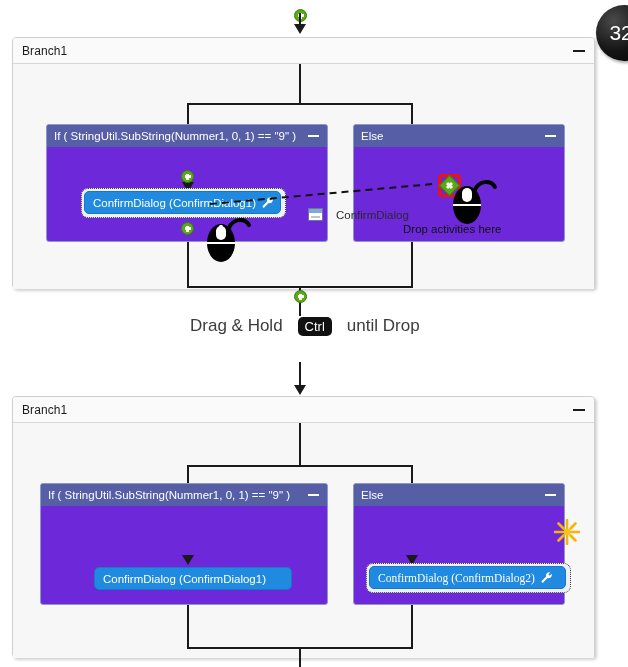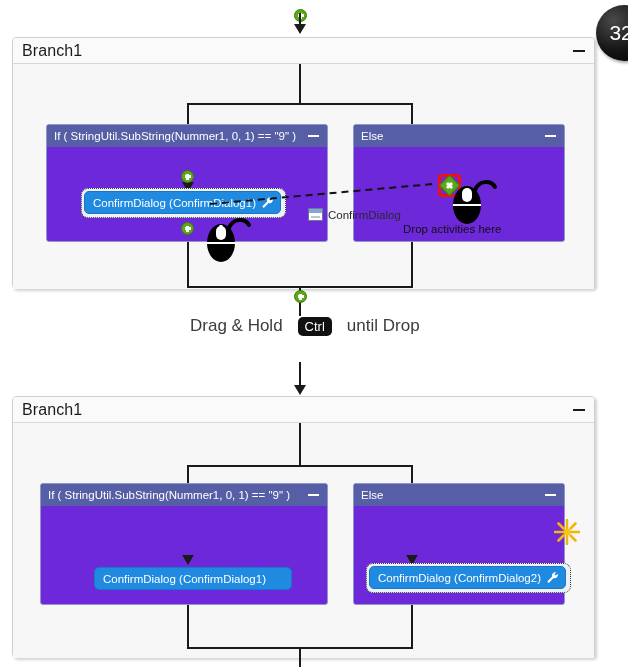--- a/index.html
+++ b/index.html
@@ -59,21 +59,21 @@
     box-sizing:border-box;
   }
   .panel-head{
     position:relative;height:25px;
     background:#fafafa;
     border-bottom:1px solid #d8d8d8;
     border-radius:3px 3px 0 0;
     display:flex;align-items:center;
   }
   .panel-title{
-    font-size:16px;color:#1b1b1b;margin-left:9px;letter-spacing:.1px;
+    font-size:12px;color:#1b1b1b;margin-left:9px;letter-spacing:.1px;
   }
   .panel-body{position:relative;height:calc(100% - 25px);background:#f7f7f7;}
   .collapse{
     position:absolute;right:9px;top:50%;margin-top:-1px;
     width:12px;height:2px;background:#1b1b1b;
   }
 
   
   .branchbox{
     position:absolute;box-sizing:border-box;
@@ -111,21 +111,21 @@
     position:absolute;box-sizing:border-box;
     border:1.5px dotted #3a3a3a;
     border-radius:7px;
     padding:2px;
     background:#eef0f7;
   }
   .wrench{margin-left:5px;display:inline-flex;align-items:center;}
 
   
   .ghost{
-    position:absolute;display:flex;align-items:center;gap:5px;
+    position:absolute;display:flex;align-items:center;gap:13px;
     font-size:11.5px;color:#2a2a2a;
   }
   .ghost-ico{
     width:15px;height:13px;box-sizing:border-box;
     border:1px solid #6b7a90;background:#ffffff;border-radius:1px;
     position:relative;
   }
   .ghost-ico::before{
     content:"";position:absolute;left:0;right:0;top:0;height:4px;
     background:#7fa8d8;
@@ -300,21 +300,21 @@
     </div>
 
     <div class="arrowhead" style="left:169px;top:132px;"></div>
     <div class="arrowhead" style="left:393px;top:132px;"></div>
 
     <div class="chip" style="left:81px;top:144px;width:198px;">
       <span>ConfirmDialog (ConfirmDialog1)</span>
     </div>
 
     <div class="selwrap" style="left:353px;top:140px;width:205px;height:30px;">
-      <div class="chip selected" style="left:2px;top:2px;width:197px;">
+      <div class="chip selected" style="left:2px;top:2px;width:197px;font-family:Liberation Serif, serif;">
         <span>ConfirmDialog (ConfirmDialog2)</span>
         <span class="wrench">
           <svg width="13" height="13" viewBox="0 0 24 24">
             <path d="M21.7 5.3a6 6 0 0 1-7.6 7.6L6.4 20.6a2 2 0 1 1-2.8-2.8l7.7-7.7a6 6 0 0 1 7.6-7.6l-3.4 3.4 2.3 2.3 3.9-2.9z" fill="#ffffff"></path>
           </svg>
         </span>
       </div>
     </div>
 
     <div class="sparkle" style="left:541px;top:96px;">

